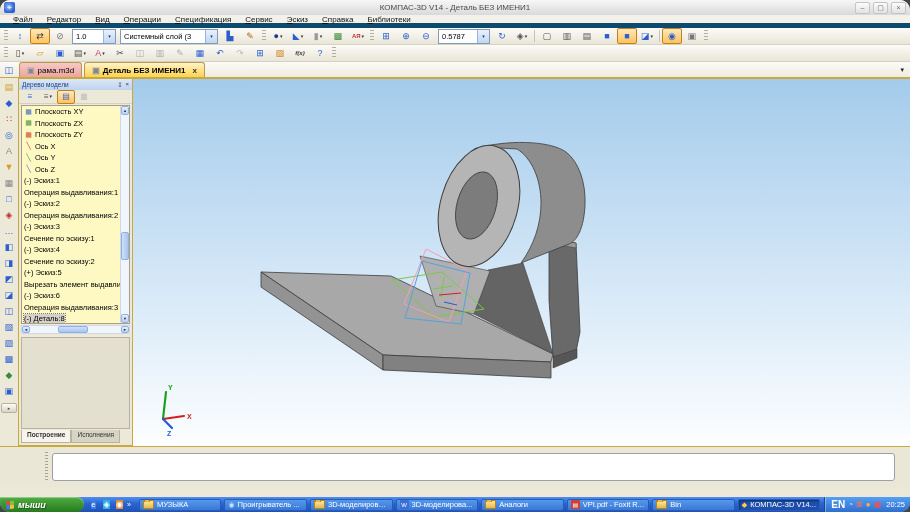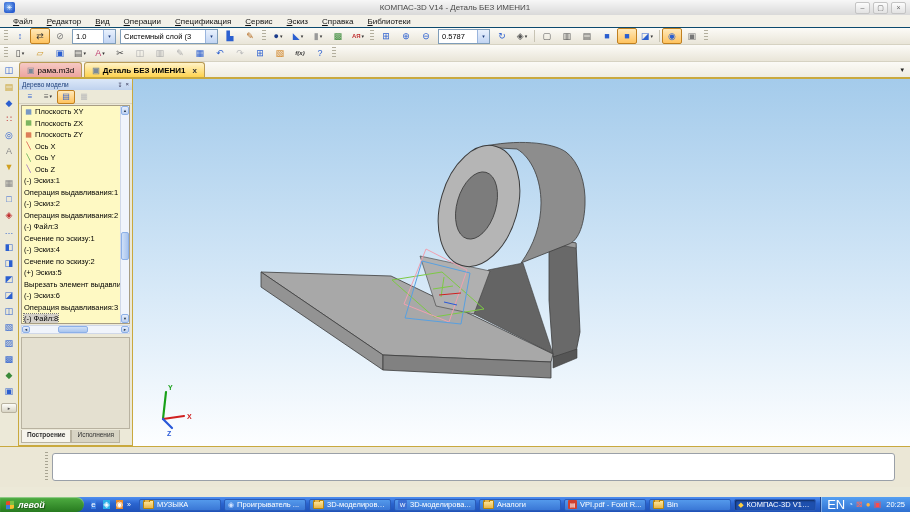--- a/index.html
+++ b/index.html
@@ -1,32 +1,32 @@
 <!DOCTYPE html>
 <html><head>
 <meta charset="utf-8">
 <style>
   html,body{margin:0;padding:0;background:#444;}
   #app{position:relative;width:910px;height:512px;overflow:hidden;
-       font-family:"Liberation Sans", sans-serif;background:#ece9d8;
+       font-family:"Liberation Sans", sans-serif;background:#ece9d8;border-radius:10px;
        -webkit-font-smoothing:antialiased;}
   
   #titlebar{position:absolute;left:0;top:0;width:910px;height:15px;
     background:linear-gradient(#f7f7f7,#d9d9d9);border-bottom:1px solid #bdbdbd;
     display:flex;align-items:center;font-size:8px;color:#4a4a4a;}
   #title-icon{width:11px;height:11px;margin:0 4px;border-radius:2px;
     background:radial-gradient(circle at 40% 40%, #7db0f0, #2b5fd0 70%);
     display:flex;align-items:center;justify-content:center;color:#fff;font-size:7px;}
   #title-text{position:absolute;left:0;right:0;text-align:center;}
   #win-controls{margin-left:auto;display:flex;gap:3px;padding-right:4px;z-index:2;}
   .winbtn{width:13px;height:10px;font-size:7px;line-height:10px;text-align:center;
     color:#6a6a6a;border:1px solid #c4c4c4;border-radius:2px;background:linear-gradient(#fcfcfc,#e2e2e2);}
   
   #menubar{position:absolute;left:0;top:15px;width:910px;height:13px;
-    background:#f3f1e9;border-bottom:1px solid #0c4a6e;display:flex;align-items:center;padding-left:6px;box-sizing:border-box;}
+    background:#f3f1e9;border-bottom:5px solid #0c4a6e;display:flex;align-items:center;padding-left:6px;box-sizing:border-box;}
   .menu-item{display:inline-block;font-size:8px;color:#111;padding:0 7px;line-height:13px;}
   .menu-item::first-letter{text-decoration:underline;}
   
   .toolbar{position:absolute;left:0;width:910px;height:17px;
     background:linear-gradient(#fcfbf7,#e9e5d8);border-bottom:1px solid #d6d2c2;
     display:flex;align-items:center;box-sizing:border-box;padding-left:2px;}
   #toolbar1{top:28px;} #toolbar2{top:45px;}
   .grip{width:4px;height:12px;margin:0 2px;
     background:repeating-linear-gradient(#b3af9e 0 1px,transparent 1px 3px);}
   .tsep{width:1px;height:12px;background:#c8c4b4;margin:0 2px;}
@@ -117,21 +117,21 @@
   .taskbtn.active{background:#1d4fae;box-shadow:inset 1px 1px 2px rgba(0,0,0,.45);}
   .taskbtn .tblabel{overflow:hidden;text-overflow:ellipsis;}
   .mini-folder{width:9px;height:7px;flex:0 0 auto;border-radius:1px;
     background:linear-gradient(#ffe9a0,#e8b64a);border:1px solid #b8860b;position:relative;}
   .mini-folder::before{content:"";position:absolute;left:0;top:-2px;width:4px;height:2px;
     background:#e8b64a;border:1px solid #b8860b;border-bottom:none;border-radius:1px 1px 0 0;}
   .tbicon{flex:0 0 auto;font-size:7px;display:flex;align-items:center;justify-content:center;}
   .tbicon.badged{width:9px;height:9px;border-radius:1px;font-size:6px;}
   #tray{height:15px;display:flex;align-items:center;gap:3px;padding:0 5px 0 6px;
     background:linear-gradient(#55a0f2,#2e6fd0);border-left:1px solid #1c448f;box-shadow:inset 1px 0 0 rgba(255,255,255,.35);}
-  #tray-lang{color:#fff;font-size:13px;font-weight:normal;}
+  #tray-lang{color:#fff;font-size:10px;font-weight:bold;}
   .trayico{font-size:8px;line-height:1;}
   #tray-clock{color:#fff;font-size:7.5px;margin-left:2px;}
 </style>
 </head>
 <body>
 
 <div id="app">
 
   <div id="titlebar">
     <span id="title-icon">✳</span>
@@ -477,21 +477,21 @@
             <div class="titem">
 
               <span class="tlabel">(-) Эскиз:2</span>
             </div>
             <div class="titem">
 
               <span class="tlabel">Операция выдавливания:2</span>
             </div>
             <div class="titem">
 
-              <span class="tlabel">(-) Файл:3</span>
+              <span class="tlabel">(-) Эскиз:3</span>
             </div>
             <div class="titem">
 
               <span class="tlabel">Сечение по эскизу:1</span>
             </div>
             <div class="titem">
 
               <span class="tlabel">(-) Эскиз:4</span>
             </div>
             <div class="titem">
@@ -509,21 +509,21 @@
             <div class="titem">
 
               <span class="tlabel">(-) Эскиз:6</span>
             </div>
             <div class="titem">
 
               <span class="tlabel">Операция выдавливания:3</span>
             </div>
             <div class="titem selected">
 
-              <span class="tlabel">(-) Файл:8</span>
+              <span class="tlabel">(-) Деталь:8</span>
             </div>
           </div>
         <div id="vscroll">
           <span class="sbtn" style="top:0;">▲</span>
           <div id="vthumb"></div>
           <span class="sbtn" style="bottom:0;">▼</span>
         </div>
       </div>
       <div id="hscroll">
         <span class="sbtn" style="top:0;height:7px;">◄</span>
@@ -591,21 +591,21 @@
 
   <div id="propbar">
     <div id="propgrip"></div>
     <div id="propfield"></div>
   </div>
 
 
   <div id="taskbar">
     <div id="startbtn">
       <span id="startflag"></span>
-      <span id="startlabel">левой</span>
+      <span id="startlabel">мыши</span>
     </div>
     <div id="quicklaunch">
       <span style="display:flex;gap:2px;">
 
       <span class="qlicon">
             <span class="badged" style="color: rgb(255, 255, 255); background: rgb(59, 125, 224);">e</span>
           </span>
           <span class="qlicon">
             <span class="badged" style="color: rgb(255, 255, 255); background: rgb(43, 176, 232);">◈</span>
           </span>

